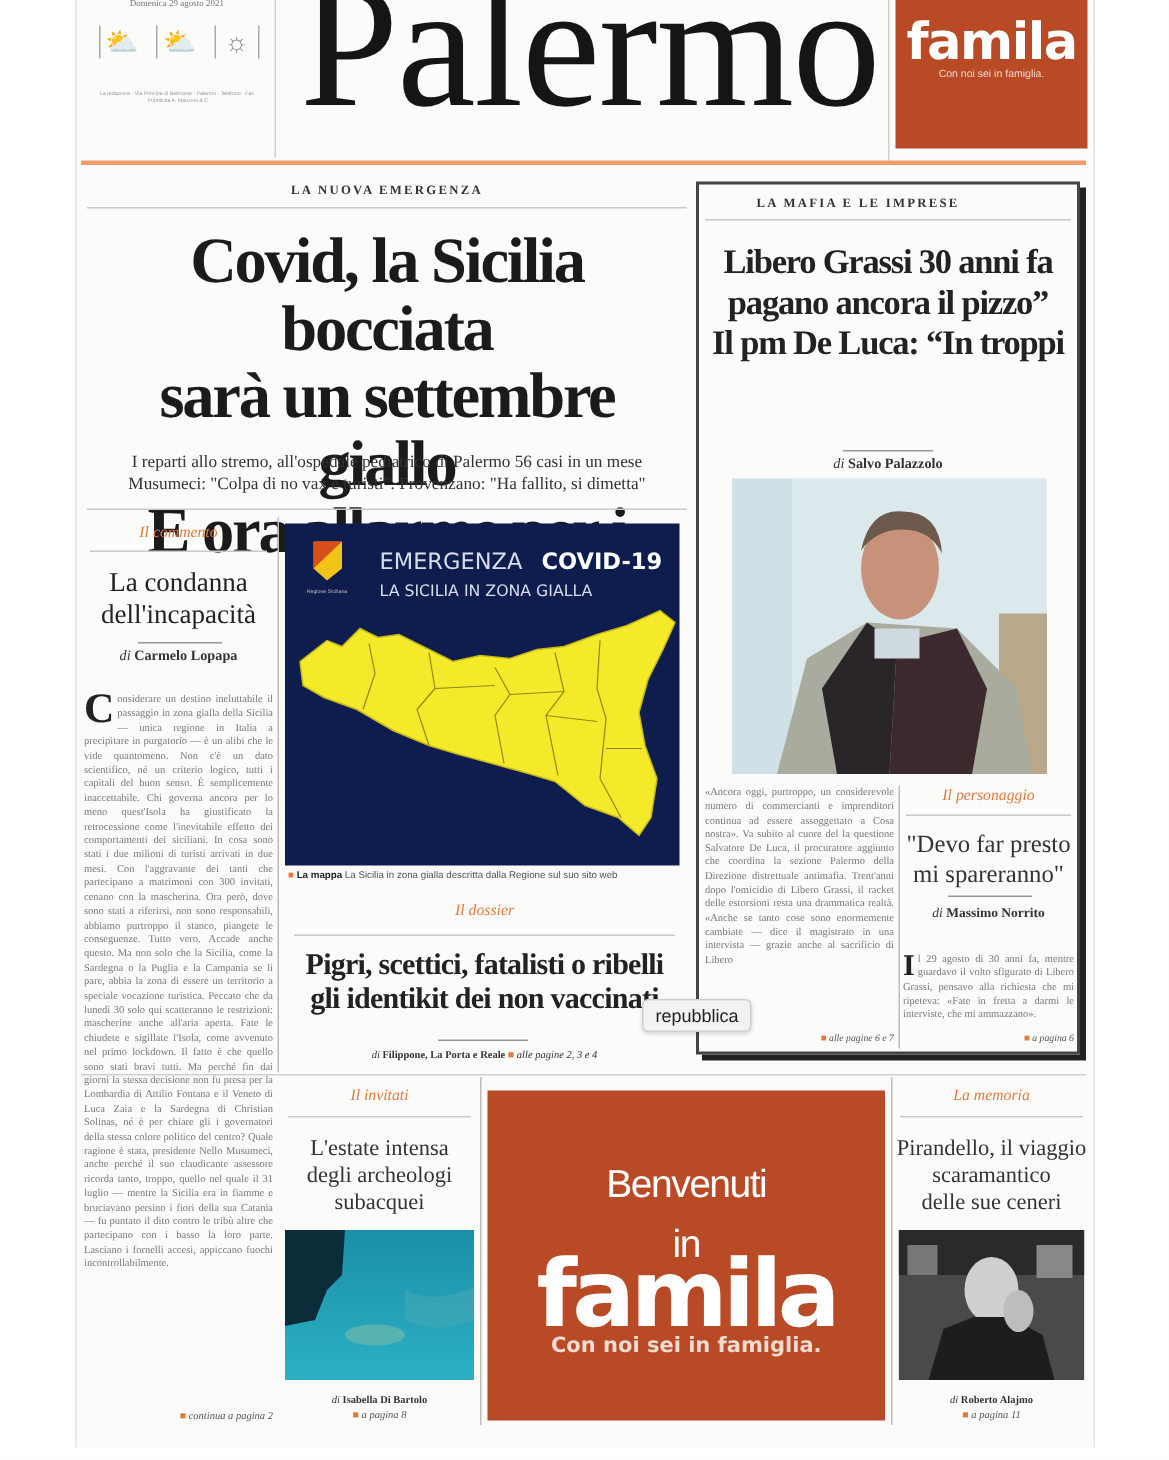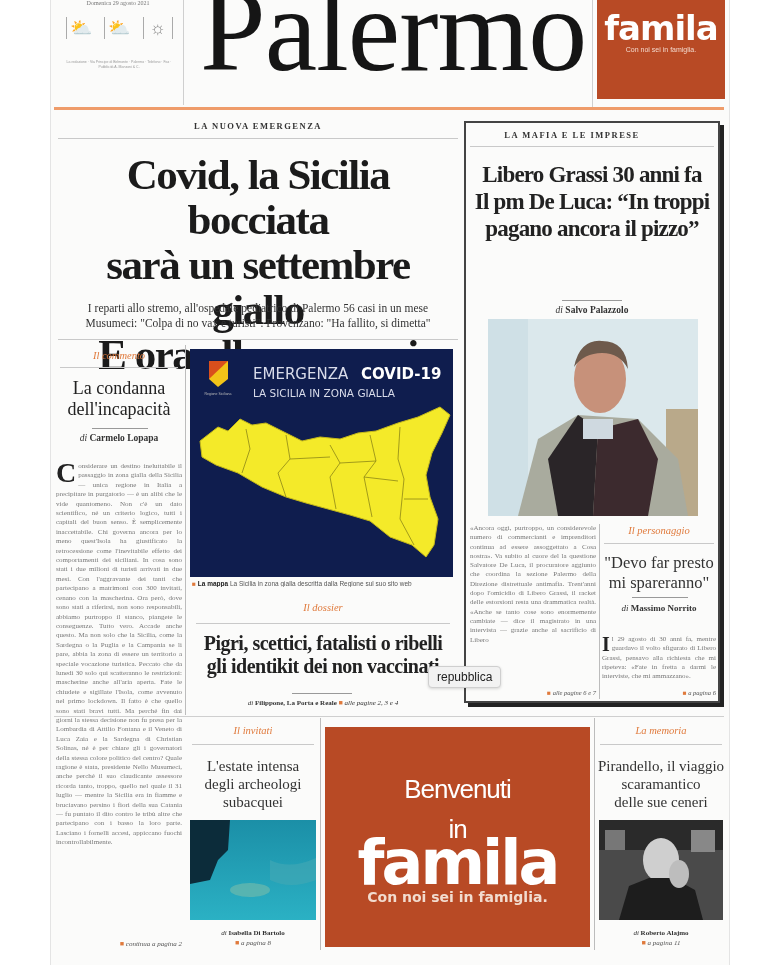--- a/index.html
+++ b/index.html
@@ -154,22 +154,22 @@
   <b>Filippone, La Porta e Reale</b>
   <span class="sq">■</span>
   <i>alle pagine 2, 3 e 4</i>
 </div>
 
 <div class="abs mafia-box">
   <div class="abs kicker" style="left:0; top:7px; width:212px;">LA MAFIA E LE IMPRESE</div>
   <div class="abs hr" style="left:4px; top:23px; width:244px;"></div>
   <div class="abs mafia-head">
     <div>Libero Grassi 30 anni fa</div>
+    <div>pagano ancora il pizzo”</div>
     <div>Il pm De Luca: “In troppi</div>
-    <div>pagano ancora il pizzo”</div>
   </div>
   <div class="abs short-hr" style="left:96px; top:177px; width:60px;"></div>
   <div class="abs byline" style="left:0; top:182px; width:252px;">
     <i>di</i>
     <b>Salvo Palazzolo</b>
   </div>
   <div class="abs photo-grassi">
     <svg width="210" height="197" viewBox="0 0 210 197">
       <rect width="210" height="197" fill="#dbe8ec"></rect>
       <rect x="0" y="0" width="40" height="197" fill="#cfe0e6"></rect>

